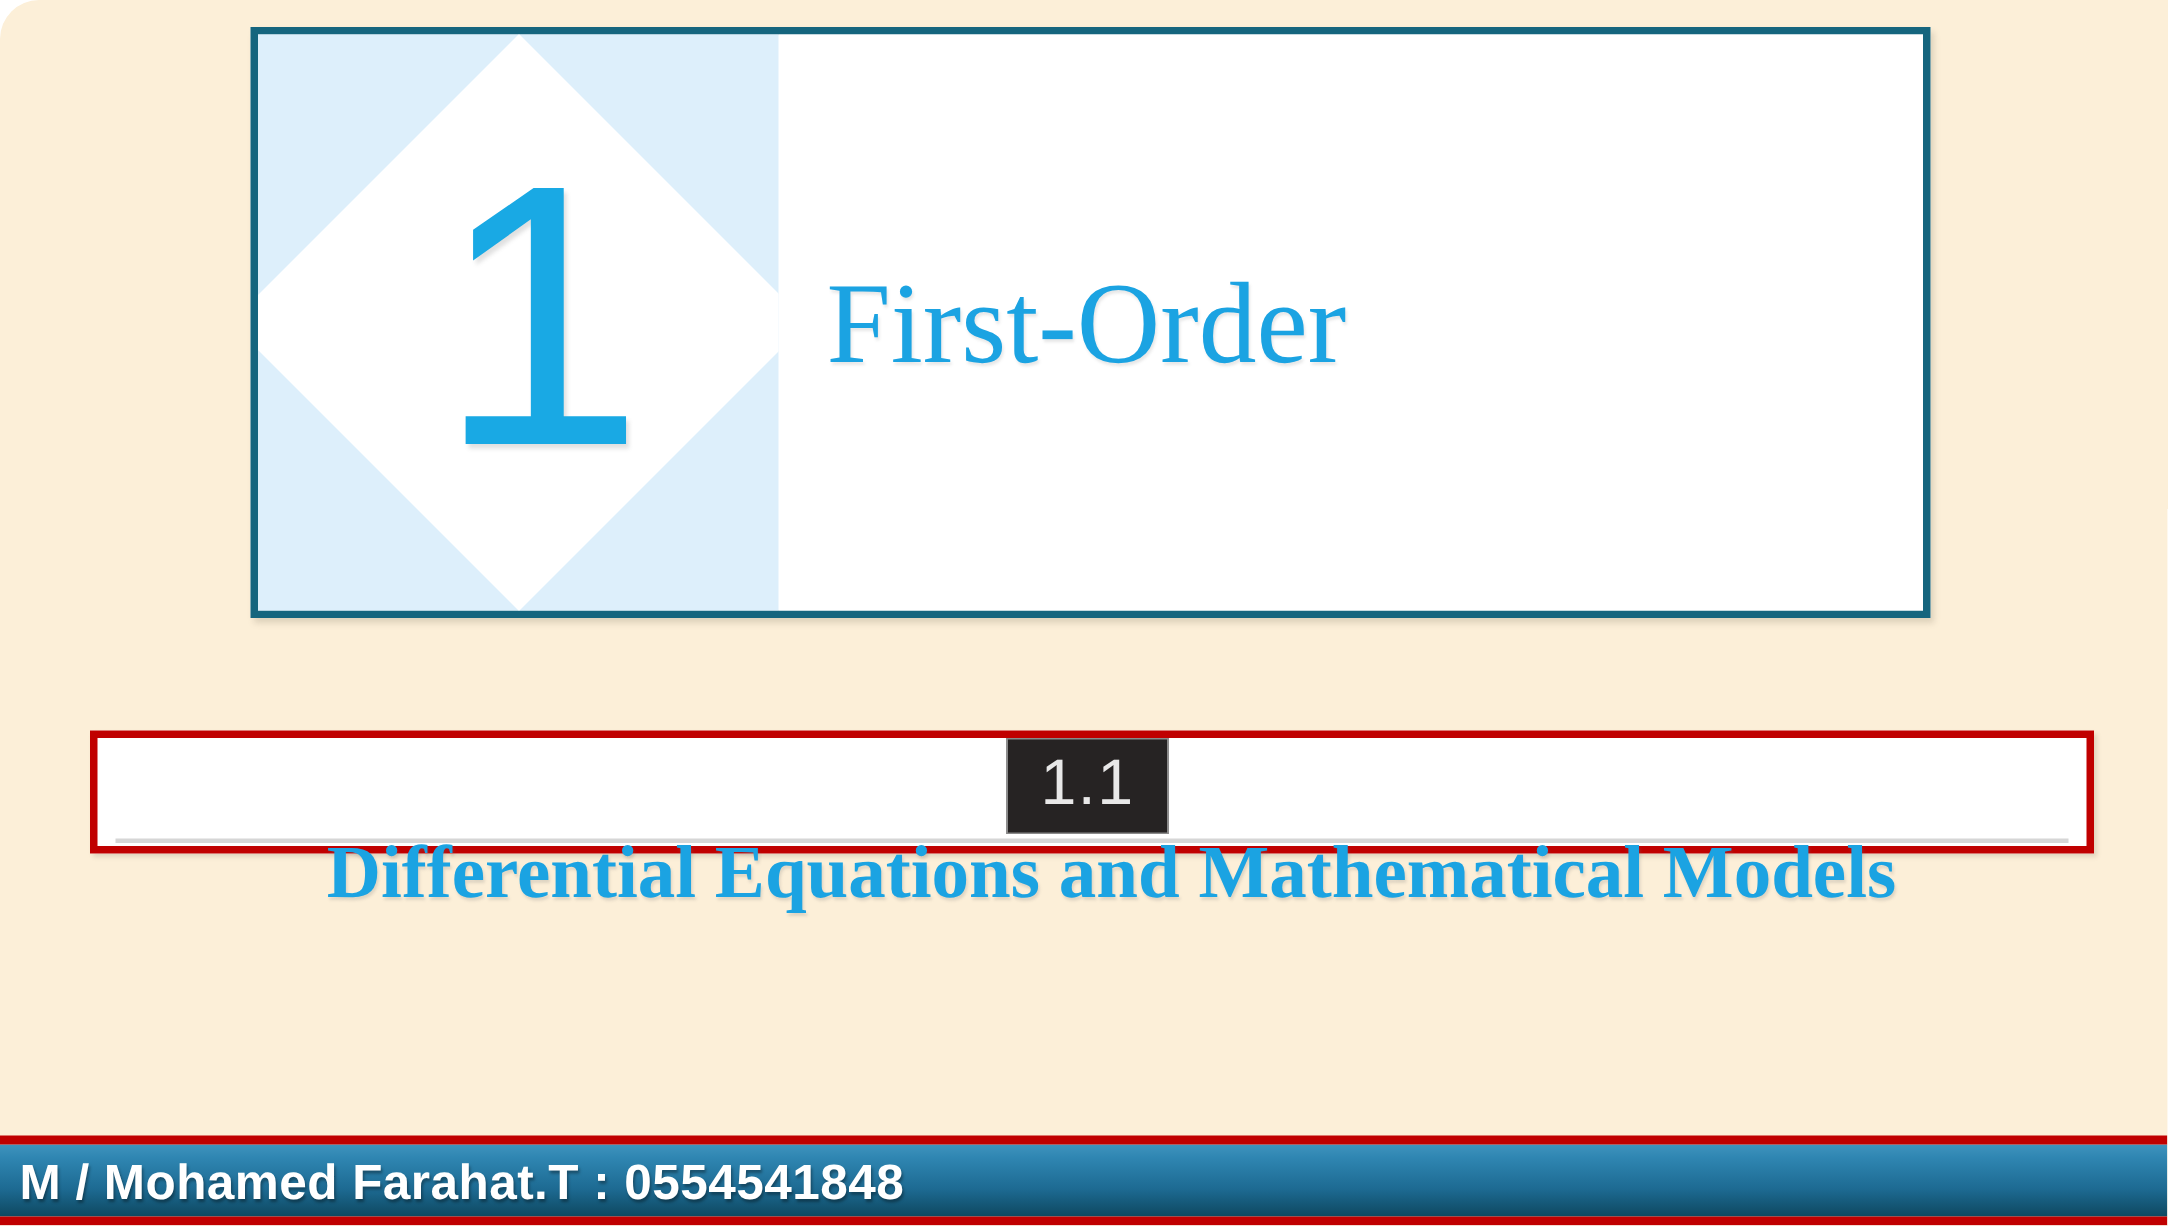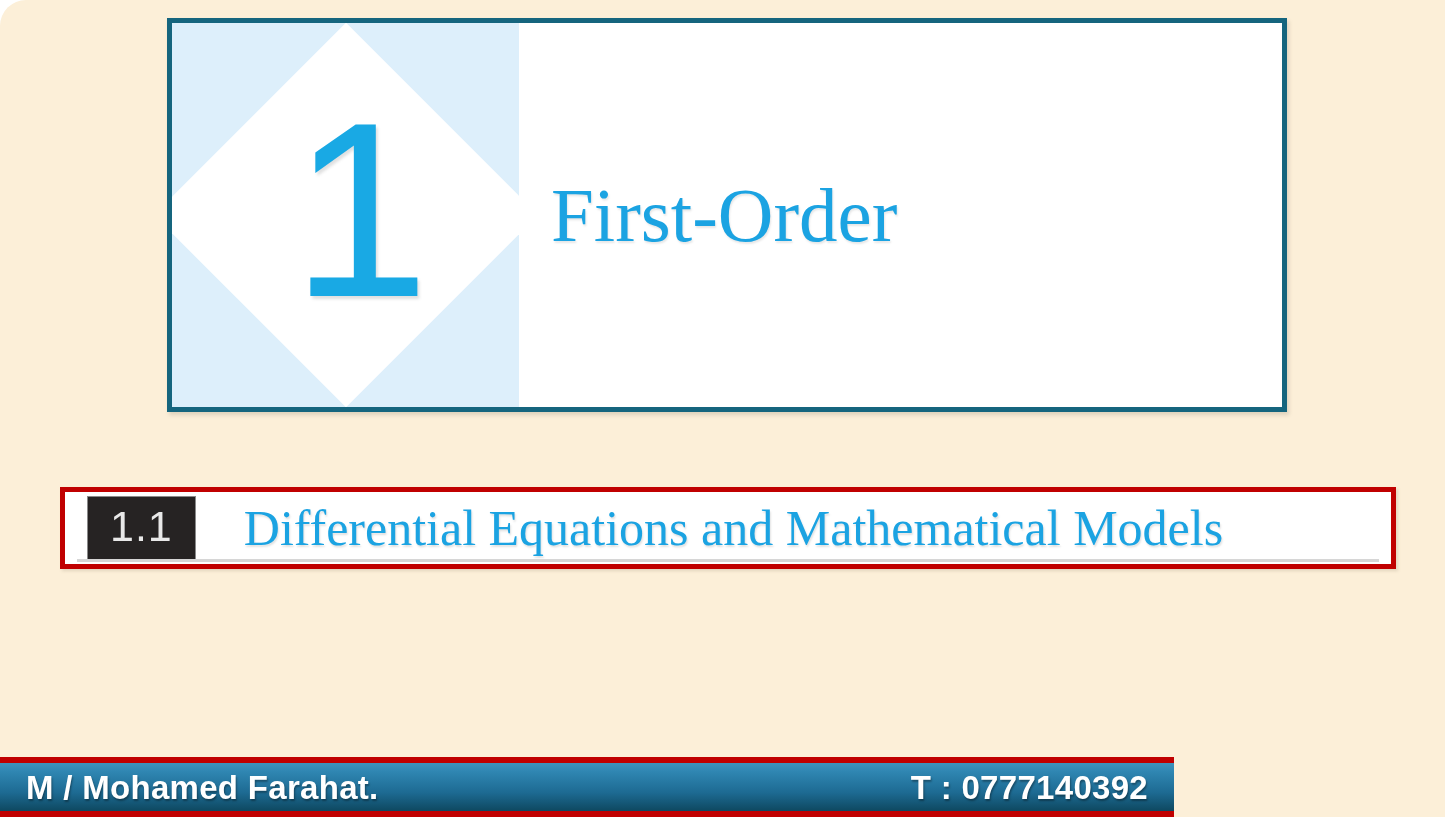--- a/index.html
+++ b/index.html
@@ -98,40 +98,41 @@
     left: 60px;
     top: 487px;
     width: 1336px;
     height: 82px;
     background: #ffffff;
     border: 5px solid #c00000;
     display: flex;
     align-items: center;
     padding: 0 6px;
     box-shadow: 2px 2px 3px rgba(120,110,90,0.20);
+    flex-direction: column;
   }
 
   #section-number-badge {
     flex: 0 0 auto;
     background: #262323;
     color: #e8e8e8;
     font-family: "Liberation Sans", sans-serif;
     font-size: 43px;
     font-weight: 400;
     line-height: 1;
     padding: 8px 22px 11px 22px;
     margin-left: 16px;
     margin-right: 22px;
     border: 1px solid #8a8a8a;
     letter-spacing: 1px;
   }
 
   #section-title {
     font-family: "Liberation Serif", serif;
-    font-weight: normal;
+    font-weight: bold;
     color: #1ba3e2;
     font-size: 50px;
     line-height: 1;
     white-space: nowrap;
     text-shadow: 1px 2px 2px rgba(120,120,120,0.22);
     margin-left: 26px;
   }
 
   #section-bar-underline {
     position: absolute;
@@ -140,29 +141,28 @@
     bottom: 2px;
     height: 3px;
     background: #d6d6d6;
   }
 
   
   #footer {
     position: absolute;
     left: 0;
     bottom: 0;
-    width: 1174px;
+    width: 1445px;
     height: 60px;
     background: linear-gradient(to bottom, #3f93bd 0%, #2f86b2 18%, #1d6a92 62%, #0e4860 100%);
     border-top: 6px solid #c00000;
     border-bottom: 6px solid #c00000;
     display: flex;
     align-items: center;
-    justify-content: space-between;
-    padding: 0 26px;
+    padding: 0 13px;
   }
 
   .footer-text {
     color: #ffffff;
     font-family: "Liberation Sans", sans-serif;
     font-weight: bold;
     font-size: 33px;
     line-height: 1;
     letter-spacing: 0.3px;
     text-shadow: 1px 2px 2px rgba(0,0,0,0.35);
@@ -188,16 +188,16 @@
   </div>
 
   <div id="section-bar">
     <div id="section-number-badge">1.1</div>
     <div id="section-title">Differential Equations and Mathematical Models</div>
     <div id="section-bar-underline"></div>
   </div>
 
   <div id="footer">
     <div class="footer-text">M / Mohamed Farahat.</div>
-    <div class="footer-text">T : 0777140392</div>
+    <div class="footer-text">T : 0554541848</div>
   </div>
 
 </div>
 
 </body></html>

